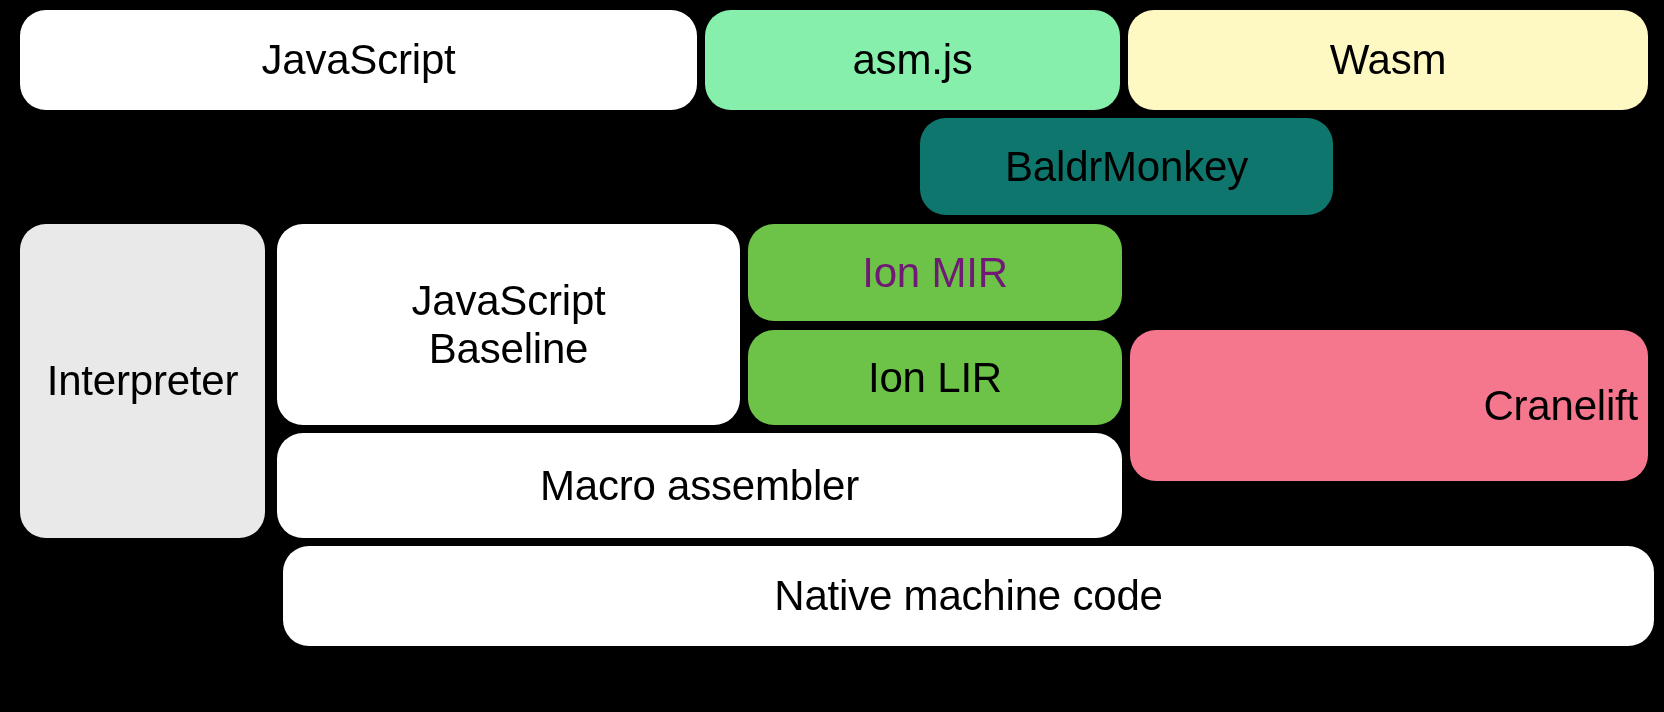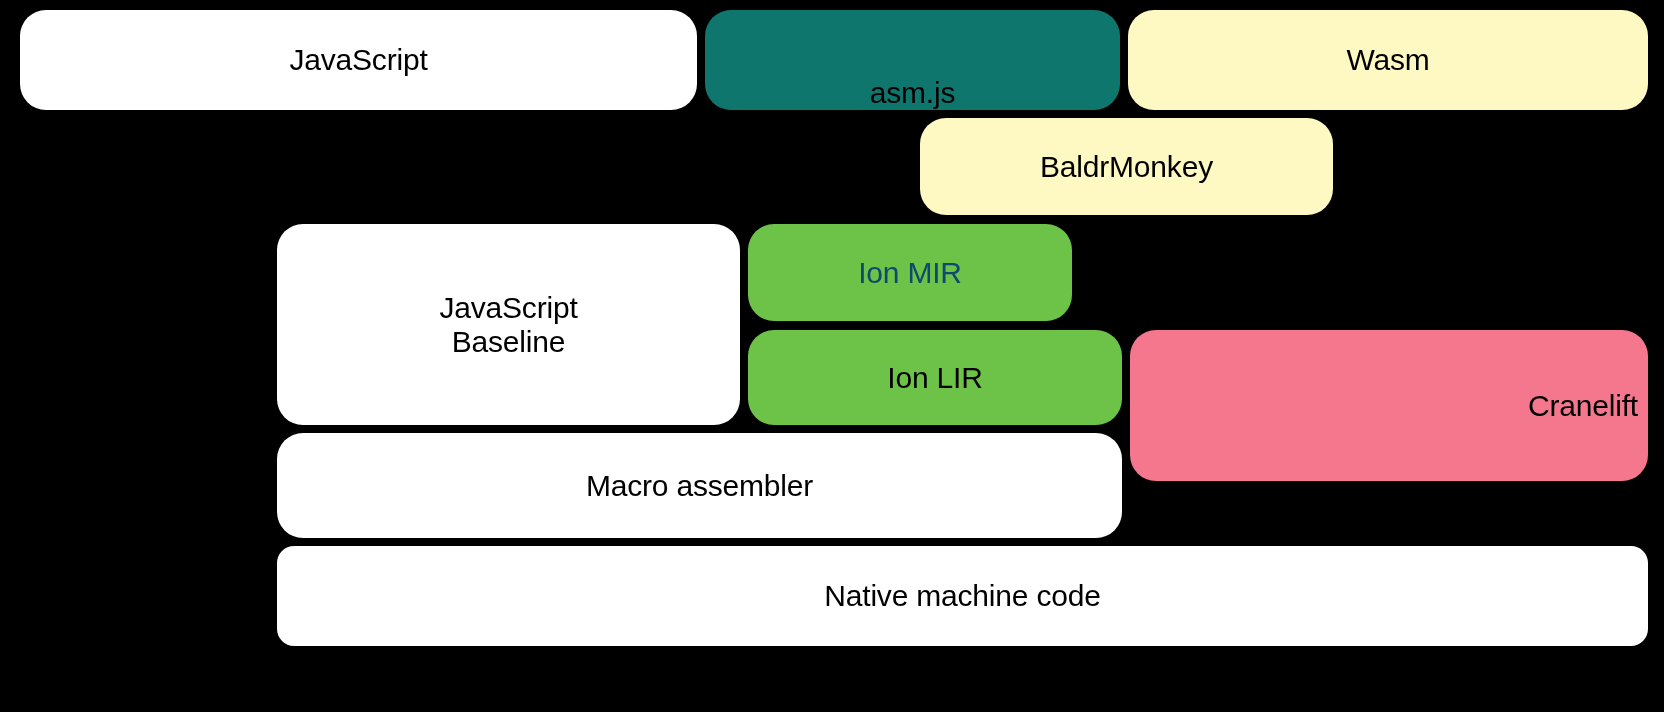--- a/index.html
+++ b/index.html
@@ -16,39 +16,40 @@
     font-family: "Liberation Sans", sans-serif;
   }
   .node {
     position: absolute;
     box-sizing: border-box;
     display: flex;
     align-items: center;
     justify-content: center;
     text-align: center;
     color: #000000;
-    font-size: 30px;
+    font-size: 42px;
     line-height: 1.12;
     font-weight: 400;
     letter-spacing: -0.2px;
     border-radius: 26px;
     background: #ffffff;
     padding: 0 10px;
     white-space: pre-line;
     user-select: none;
   }
 </style>
 </head>
 <body>
 
 <div id="stage" style="background: rgb(0, 0, 0);">
     <div class="node" style="left: 20px; top: 10px; width: 677px; height: 100px; background: rgb(255, 255, 255); color: rgb(0, 0, 0);"><span>JavaScript</span></div>
-    <div class="node" style="left: 705px; top: 10px; width: 415px; height: 100px; background: #0f766e; color: rgb(0, 0, 0); align-items: flex-end;"><span>asm.js</span></div>
+    <div class="node" style="left: 705px; top: 10px; width: 415px; height: 100px; background: #86efac; color: rgb(0, 0, 0);"><span>asm.js</span></div>
     <div class="node" style="left: 1128px; top: 10px; width: 520px; height: 100px; background: #fef9c3; color: rgb(0, 0, 0);"><span>Wasm</span></div>
-    <div class="node" style="left: 920px; top: 118px; width: 413px; height: 97px; background: #fef9c3; color: rgb(0, 0, 0);"><span>BaldrMonkey</span></div>
+    <div class="node" style="left: 920px; top: 118px; width: 413px; height: 97px; background: #0f766e; color: rgb(0, 0, 0);"><span>BaldrMonkey</span></div>
+    <div class="node" style="left: 20px; top: 224px; width: 245px; height: 314px; background: rgb(233, 233, 233); color: rgb(0, 0, 0);"><span>Interpreter</span></div>
     <div class="node" style="left: 277px; top: 224px; width: 463px; height: 201px; background: rgb(255, 255, 255); color: rgb(0, 0, 0);"><span>JavaScript
 Baseline</span></div>
-    <div class="node" style="left: 748px; top: 224px; width: 324px; height: 97px; background: rgb(108, 195, 72); color: #0c4a6e;"><span>Ion MIR</span></div>
+    <div class="node" style="left: 748px; top: 224px; width: 374px; height: 97px; background: rgb(108, 195, 72); color: #701a75;"><span>Ion MIR</span></div>
     <div class="node" style="left: 748px; top: 330px; width: 374px; height: 95px; background: rgb(108, 195, 72); color: #000000;"><span>Ion LIR</span></div>
     <div class="node" style="left: 1130px; top: 330px; width: 518px; height: 151px; background: rgb(244, 119, 141); color: rgb(0, 0, 0); justify-content: flex-end;"><span>Cranelift</span></div>
     <div class="node" style="left: 277px; top: 433px; width: 845px; height: 105px; background: rgb(255, 255, 255); color: rgb(0, 0, 0); text-align: right;"><span>Macro assembler</span></div>
-    <div class="node" style="left: 277px; top: 546px; width: 1371px; height: 100px; background: rgb(255, 255, 255); color: rgb(0, 0, 0); border-radius: 17px;"><span>Native machine code</span></div>
+    <div class="node" style="left: 283px; top: 546px; width: 1371px; height: 100px; background: rgb(255, 255, 255); color: rgb(0, 0, 0);"><span>Native machine code</span></div>
   </div>
 
 </body></html>

